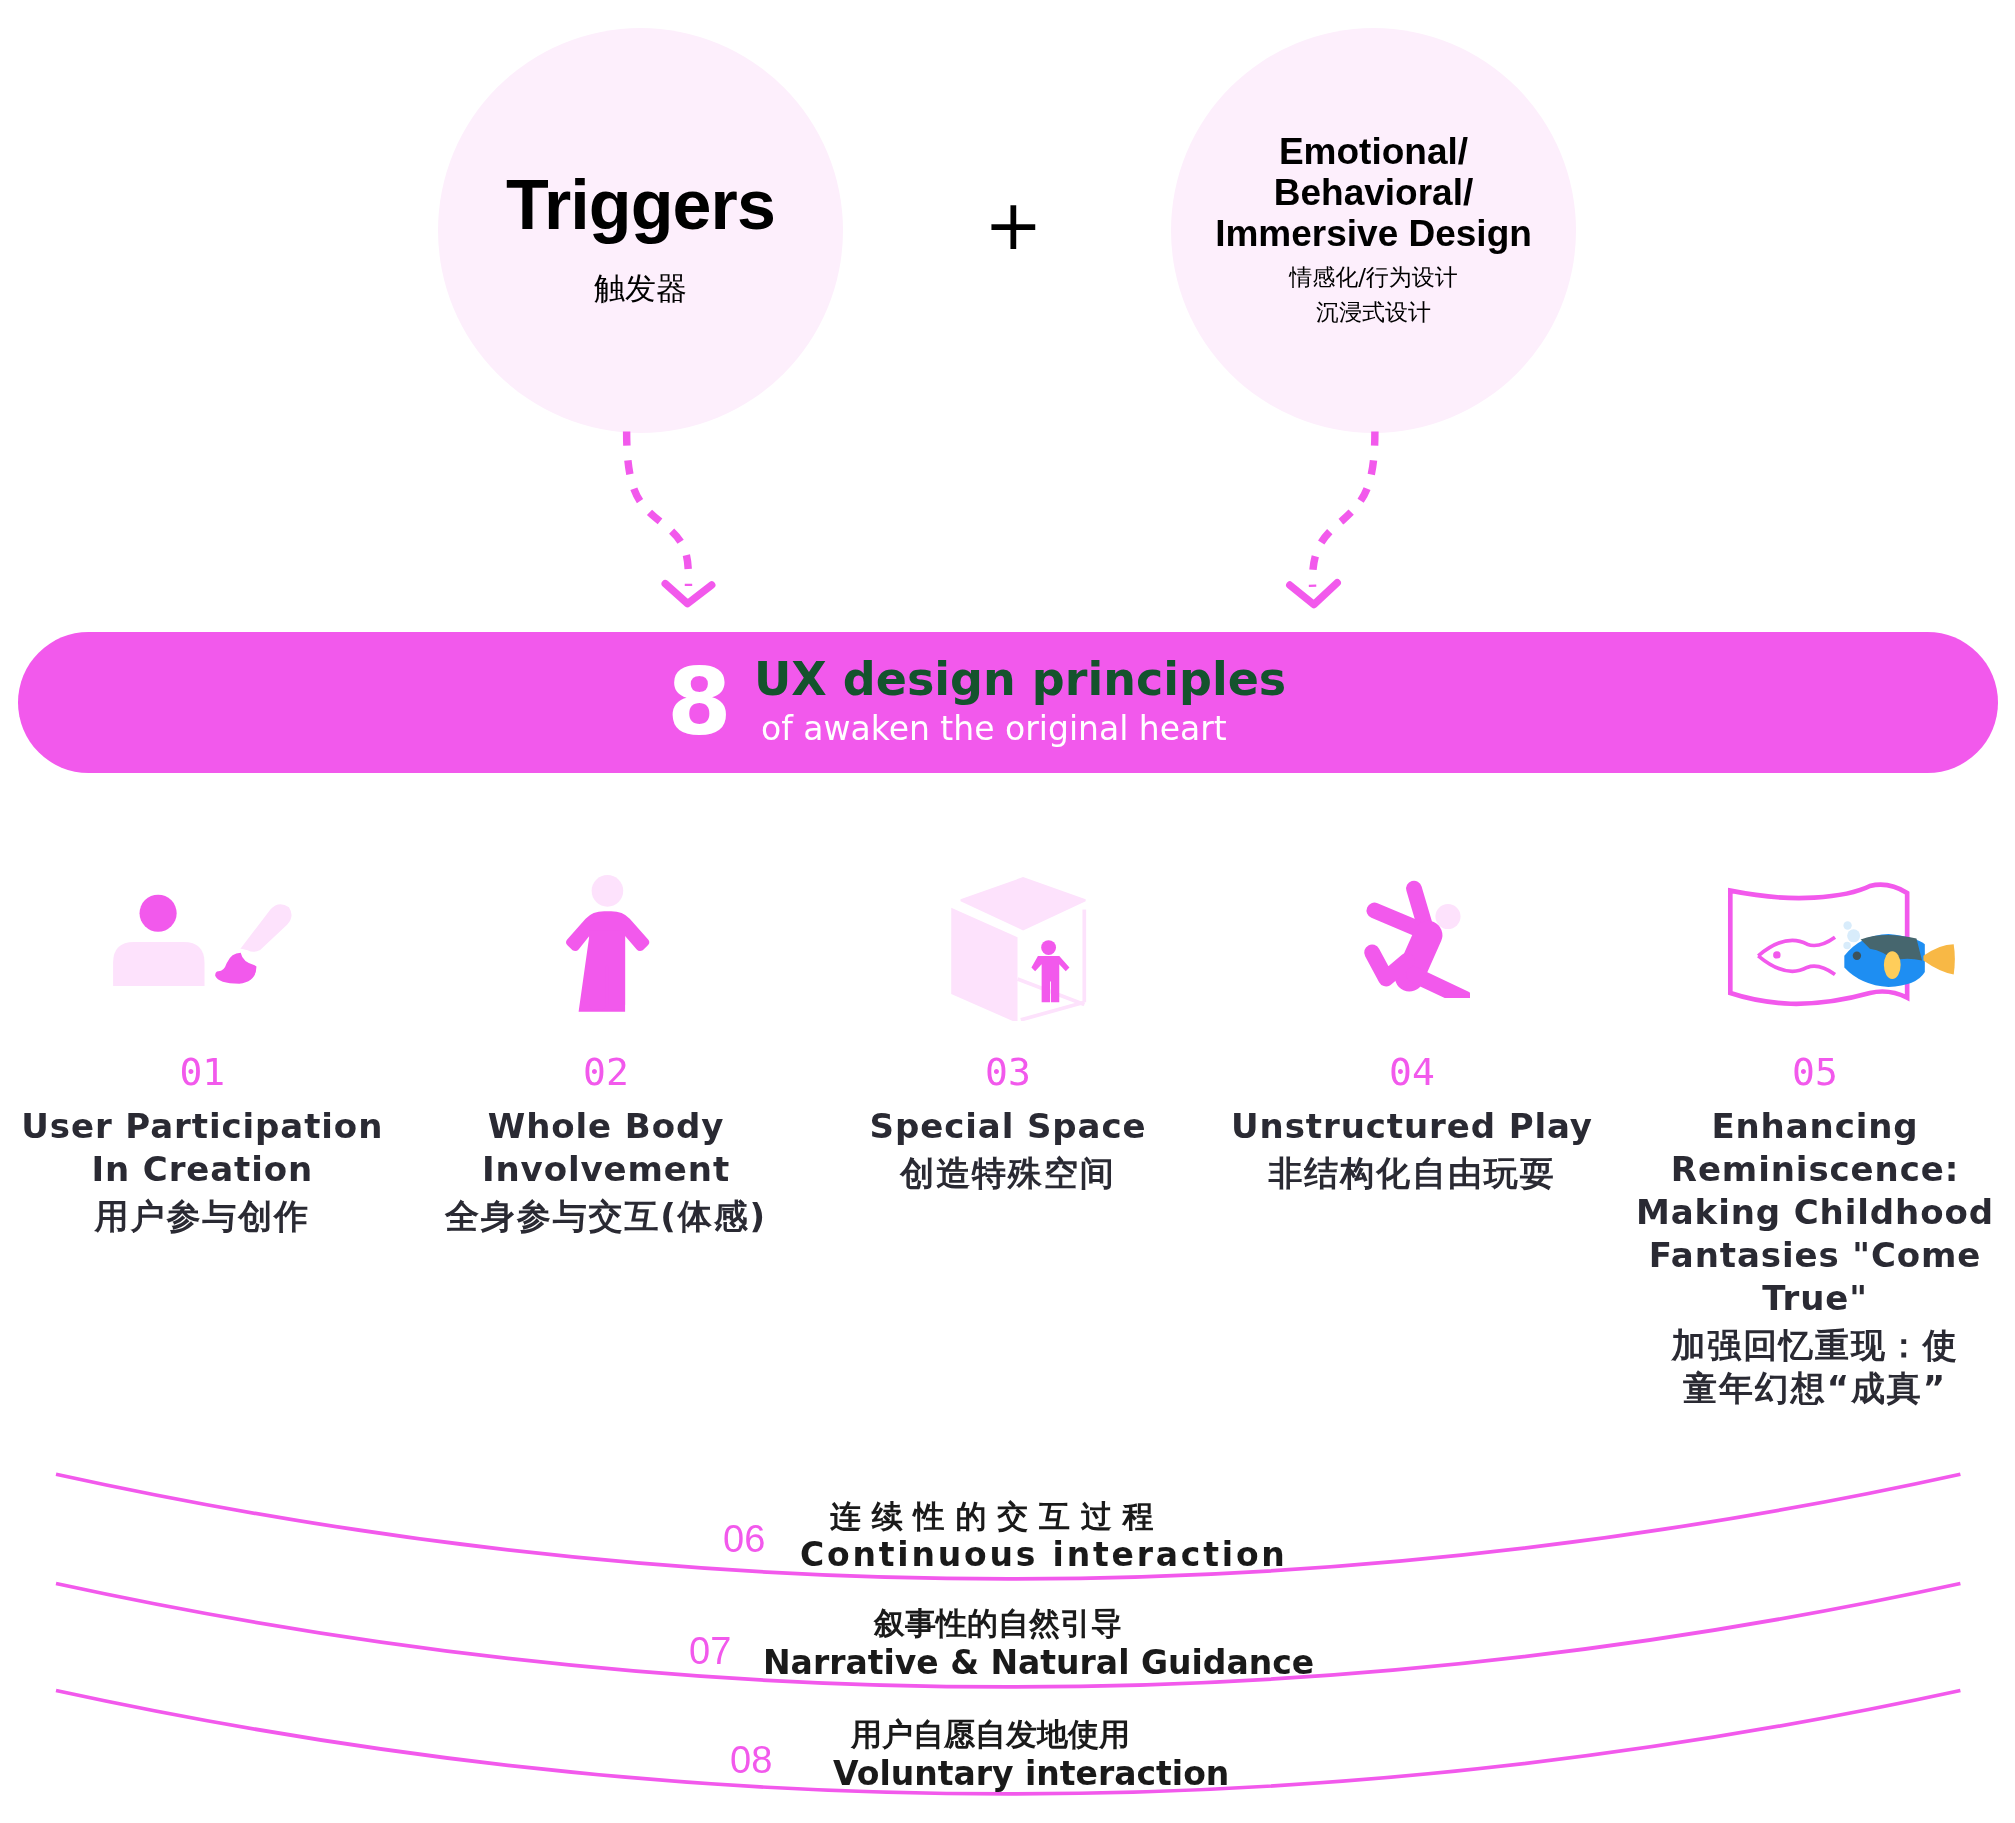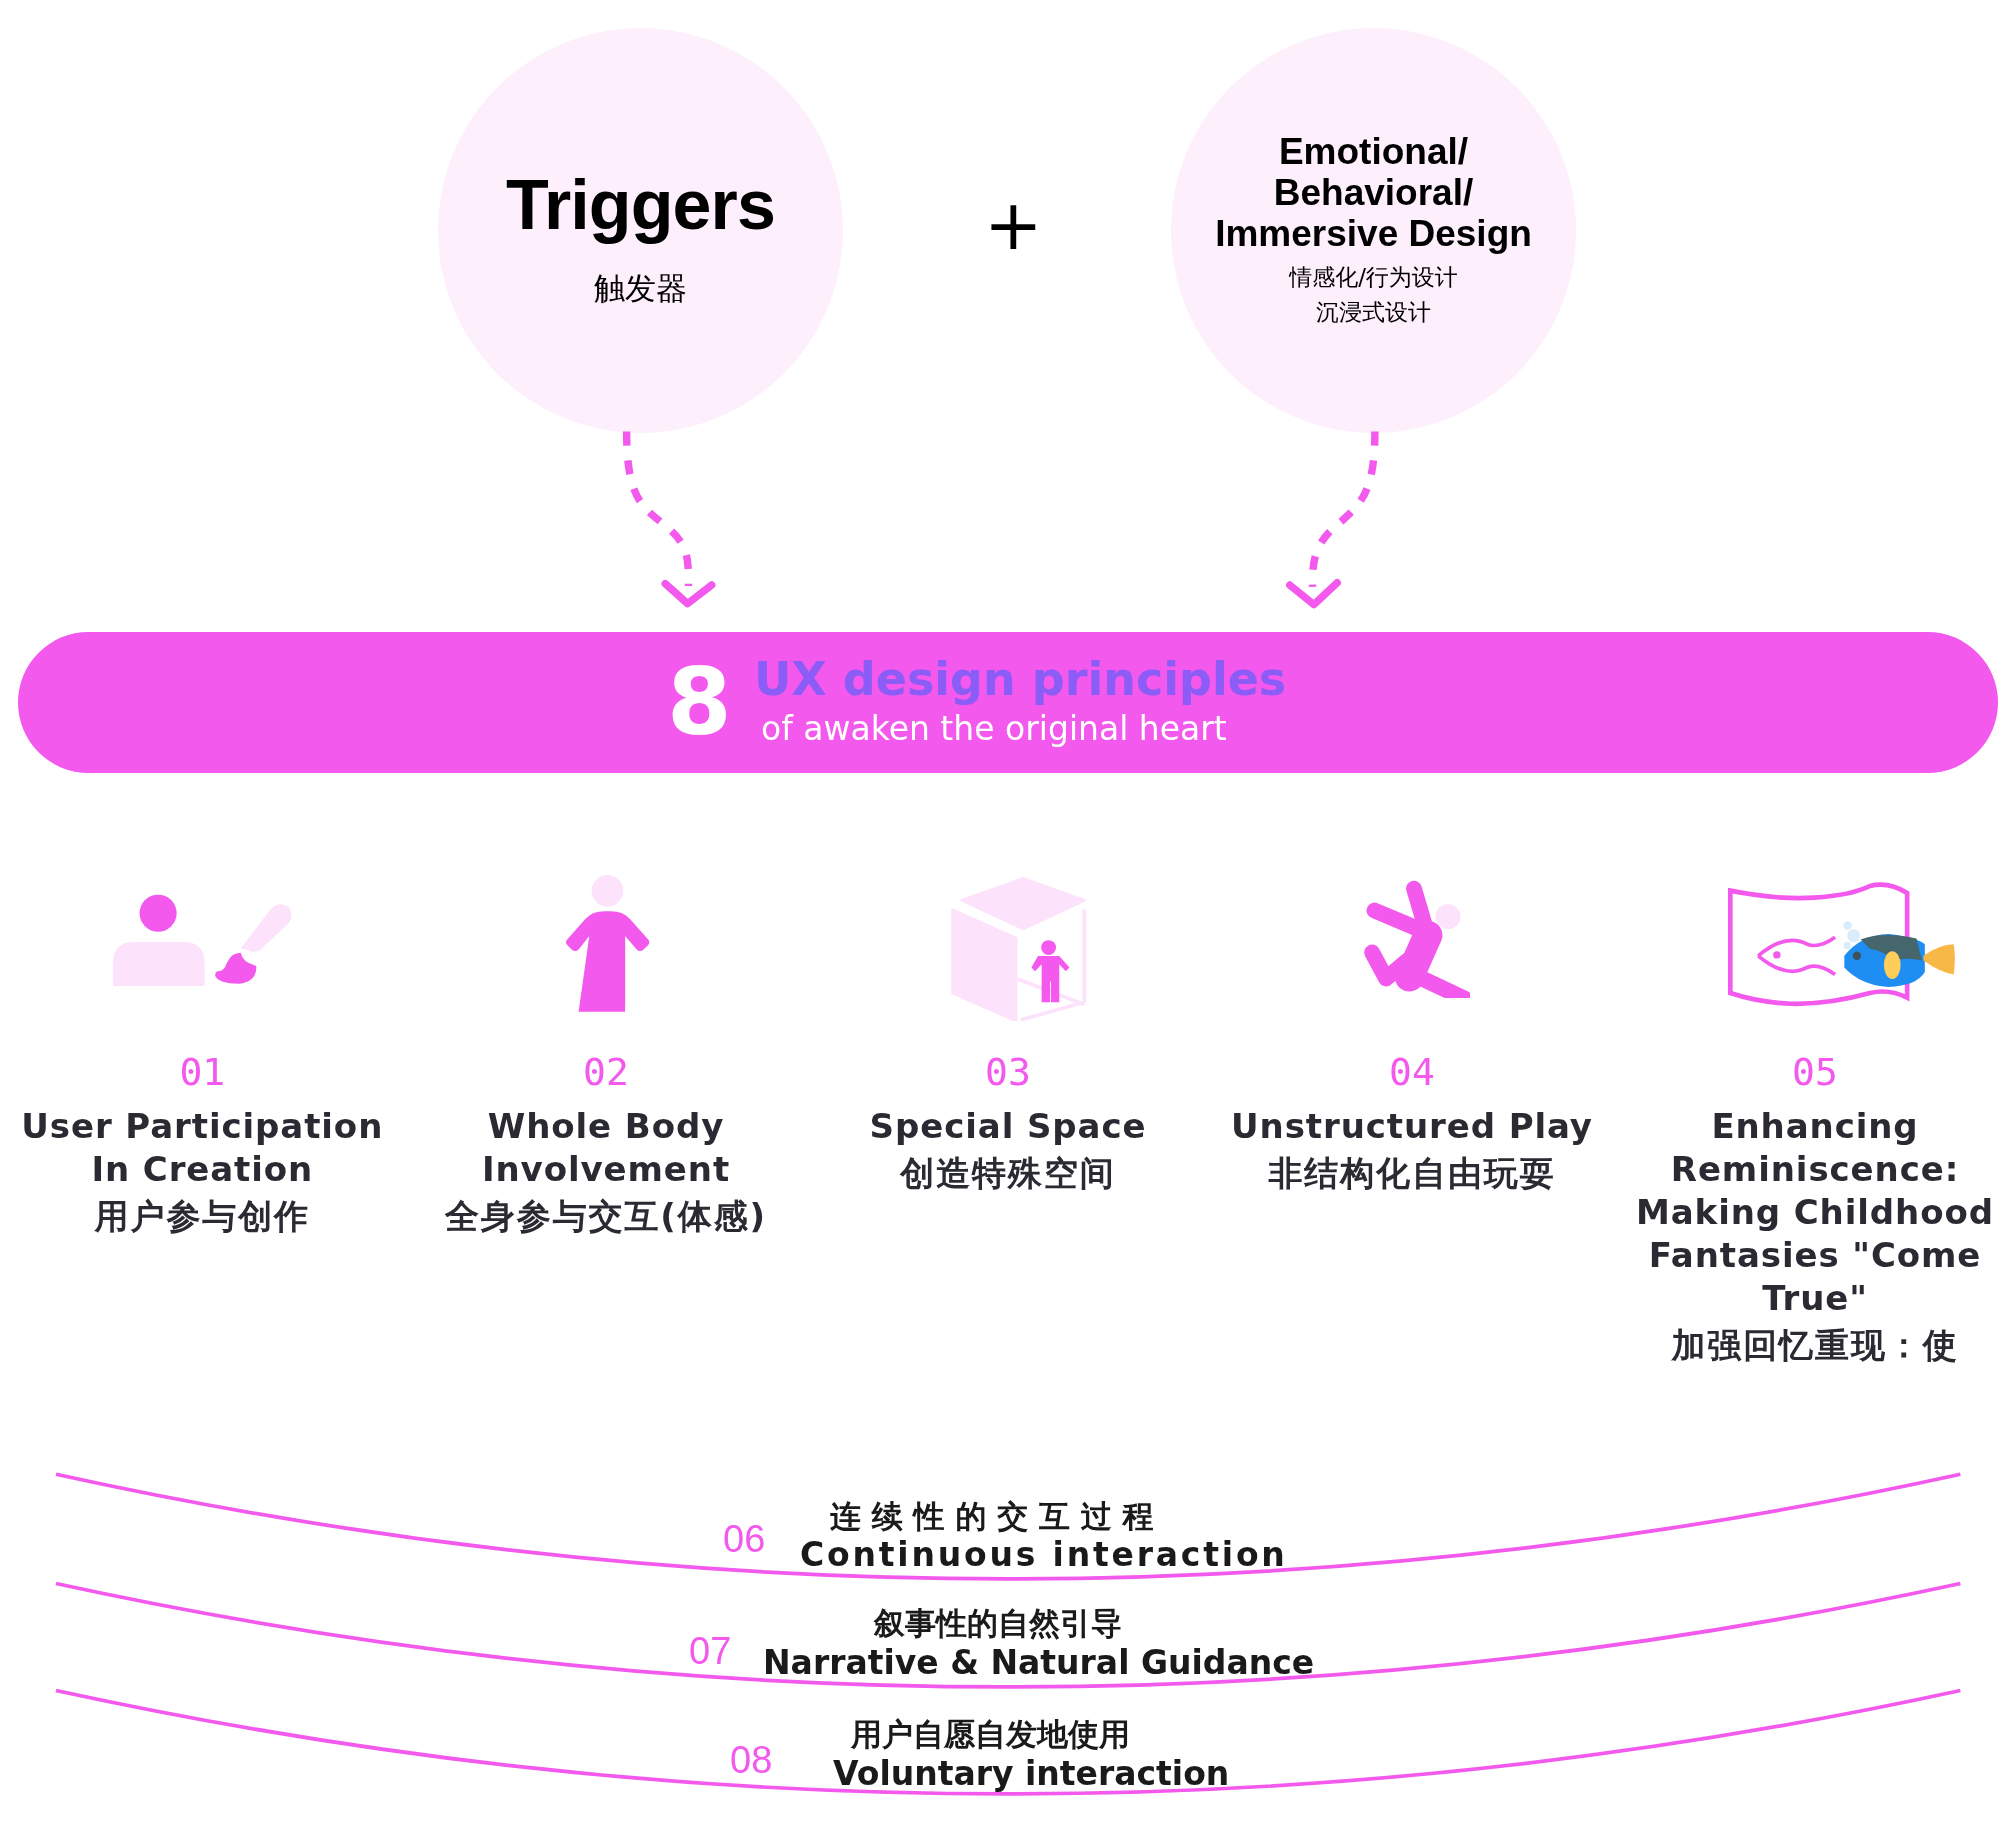--- a/index.html
+++ b/index.html
@@ -8,21 +8,21 @@
   .circle{position:absolute;border-radius:50%;background:#fdeffc;display:flex;flex-direction:column;align-items:center;justify-content:center;text-align:center;}
   #circle-triggers{left:438px;top:28px;width:405px;height:405px;}
   #circle-emotional{left:1171px;top:28px;width:405px;height:405px;}
   .trig-title{font-family:"Liberation Sans",sans-serif;font-weight:700;font-size:70px;letter-spacing:-0.9px;color:#000;line-height:1;margin-top:18.6px;}
   .trig-sub{font-family:"DejaVu Sans",sans-serif;font-size:31px;color:#000;margin-top:28px;}
   .emo-title{font-family:"Liberation Sans",sans-serif;font-weight:700;font-size:37px;line-height:41px;color:#000;}
   .emo-sub{font-family:"DejaVu Sans",sans-serif;font-size:23px;line-height:35px;color:#000;margin-top:6.5px;}
   #plus{left:984px;top:186px;width:47px;height:79px;font-size:70px;line-height:79px;text-align:center;font-family:"DejaVu Sans",sans-serif;color:#000;}
   #banner{left:17.7px;top:632px;width:1980px;height:141px;background:#f259ec;border-radius:71px;}
   #banner-num{left:667px;top:649px;width:60px;height:107px;font-family:"DejaVu Sans",sans-serif;font-weight:700;font-size:93px;line-height:107px;color:#fff;text-align:center;}
-  #banner-title{left:754px;top:654px;width:558px;font-family:"DejaVu Sans",sans-serif;font-weight:700;font-size:46px;line-height:51px;color:#8b5cf6;white-space:nowrap;}
+  #banner-title{left:754px;top:654px;width:558px;font-family:"DejaVu Sans",sans-serif;font-weight:700;font-size:46px;line-height:51px;color:#14532d;white-space:nowrap;}
   #banner-sub{left:761px;top:709px;width:558px;font-family:"DejaVu Sans",sans-serif;font-size:33px;line-height:40px;color:#fff;white-space:nowrap;}
   .col{position:absolute;width:372px;text-align:center;}
   .col .num{font-family:"DejaVu Sans Mono",monospace;font-size:38px;line-height:47px;color:#f259ec;}
   .col .title{font-family:"DejaVu Sans",sans-serif;font-weight:700;font-size:34px;line-height:43px;color:#2a2a33;margin-top:9.3px;letter-spacing:0.9px;}
   .col .zh{font-family:"DejaVu Sans",sans-serif;font-weight:700;font-size:34px;line-height:43px;color:#2a2a33;margin-top:3.7px;letter-spacing:1.9px;}
   .icon{position:absolute;}
   #overlay{position:absolute;left:0;top:0;width:2015px;height:1823px;pointer-events:none;}
   .band-num{position:absolute;font-family:Liberation Sans, sans-serif;font-size:38px;line-height:47px;color:#f259ec;}
   .band-zh{position:absolute;font-family:"DejaVu Sans",sans-serif;font-weight:700;font-size:31px;line-height:37px;color:#1a1a1a;white-space:nowrap;text-align:center;}
   .band-en{position:absolute;font-family:"DejaVu Sans",sans-serif;font-weight:700;font-size:33px;line-height:39px;color:#1a1a1a;white-space:nowrap;}
@@ -163,20 +163,21 @@
   <div class="num">05</div>
   <div class="title">
     <div>Enhancing</div>
     <div>Reminiscence:</div>
     <div>Making Childhood</div>
     <div>Fantasies "Come</div>
     <div>True"</div>
   </div>
   <div class="zh">
     <div>加强回忆重现：使</div>
+    <div>童年幻想“成真”</div>
   </div>
 </div>
 
 <div class="band-num" style="left:723px;top:1516px">06</div>
 <div class="band-zh" style="left:830px;top:1498px">连 续 性 的 交 互 过 程</div>
 <div class="band-en" style="left:800px;top:1535px;letter-spacing:2.8px">Continuous interaction</div>
 
 <div class="band-num" style="left:689px;top:1628px">07</div>
 <div class="band-zh" style="left:874px;top:1605px">叙事性的自然引导</div>
 <div class="band-en" style="left:763px;top:1643px">Narrative &amp; Natural Guidance</div>

